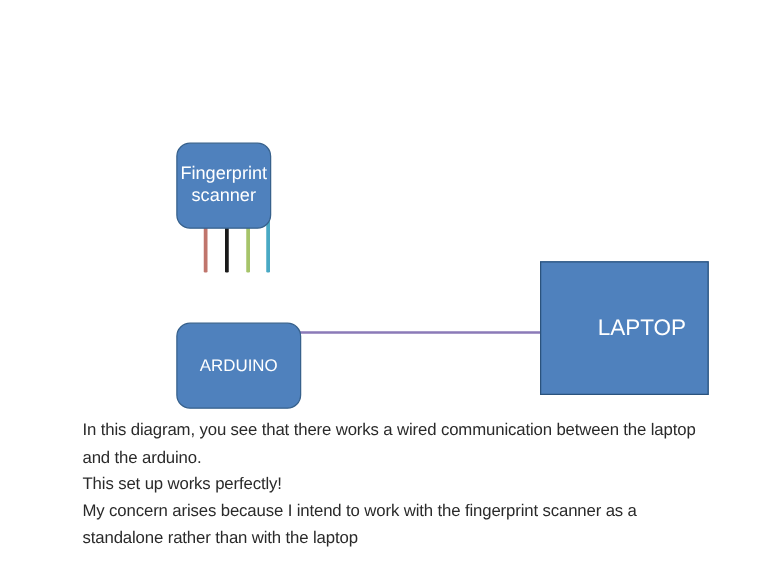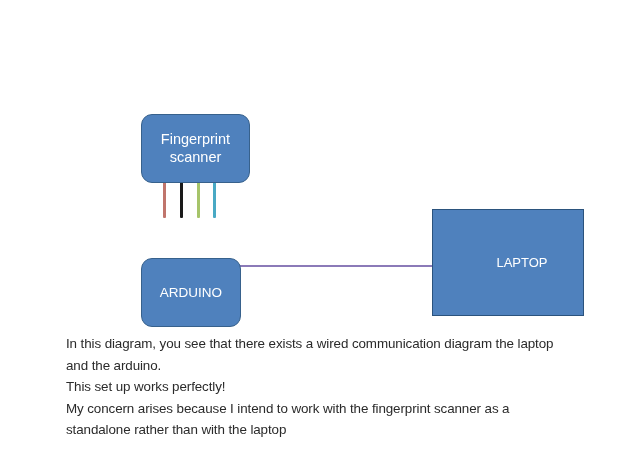--- a/index.html
+++ b/index.html
@@ -28,40 +28,40 @@
     text-align: center;
     color: #ffffff;
     line-height: 1.18;
   }
   .node.rounded { border-radius: 11px; }
   .node.sharp   { border-radius: 0; }
 
   #node-fingerprint {
     left: 141px;
     top: 114px;
-    width: 109px;
+    width: 76px;
     height: 69px;
     font-size: 14.5px;
     border-radius: 11px;
   }
   #node-arduino {
     left: 141px;
     top: 214px;
     width: 100px;
     height: 69px;
     font-size: 13.5px;
     border-radius: 11px;
     margin-top: 44px;
   }
   #node-laptop {
     left: 432px;
     top: 209px;
-    width: 152px;
+    width: 135px;
     height: 107px;
-    font-size: 13px;
+    font-size: 18px;
     border: 1.5px solid #2b537d;
     padding-left: 28px;
   }
 
   .node-label { display: block; padding: 0 5px; }
 
   
   .wire {
     position: absolute;
     width: 2.6px;
@@ -109,17 +109,17 @@
   </div>
 
   <div class="node rounded" id="node-arduino" style="background: rgb(79, 129, 189);">
     <span class="node-label">ARDUINO</span>
   </div>
 
   <div class="node sharp" id="node-laptop" style="background: rgb(79, 129, 189);">
     <span class="node-label">LAPTOP</span>
   </div>
 
-  <div id="caption">In this diagram, you see that there exists a wired communication diagram the laptop and the arduino.
+  <div id="caption">In this diagram, you see that there works a wired communication between the laptop and the arduino.
 This set up works perfectly!
 My concern arises because I intend to work with the fingerprint scanner as a standalone rather than with the laptop</div>
 
 </div>
 
 </body></html>

